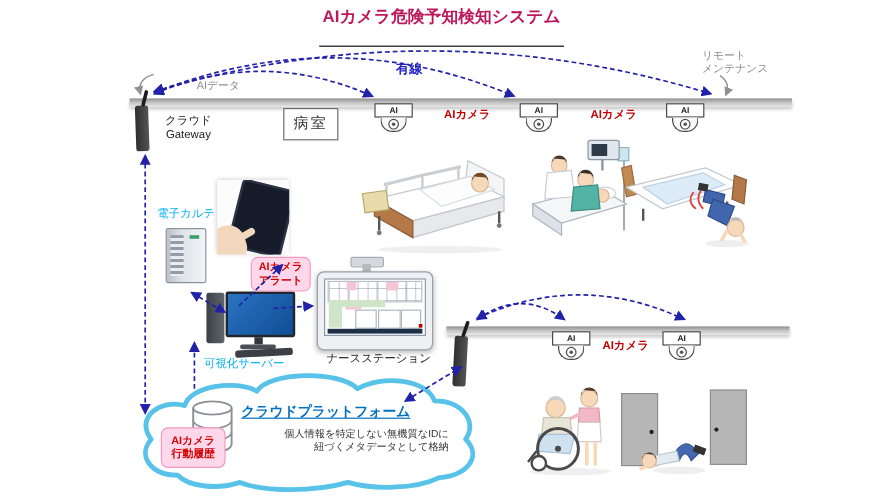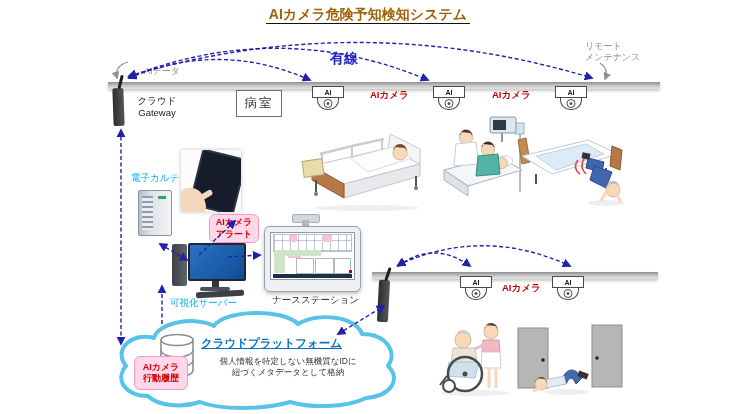--- a/index.html
+++ b/index.html
@@ -1,21 +1,21 @@
 <!DOCTYPE html>
 <html><head>
 <meta charset="utf-8">
 <style>
   html,body{margin:0;padding:0;background:#fff;}
   #stage{position:relative;width:736px;height:414px;background:#ffffff;overflow:hidden;
          font-family:"Liberation Sans","DejaVu Sans",sans-serif;}
   .abs{position:absolute;}
   
   #title-wrap{left:0;top:5px;width:736px;text-align:center;}
-  #title-wrap span{font-size:14px;font-weight:600;color:#a16207;border-bottom:1.5px solid #111;padding:0 3px 1px;}
+  #title-wrap span{font-size:14px;font-weight:600;color:#be185d;border-bottom:1.5px solid #111;padding:0 3px 17px;}
   
   .bar{height:7px;background:linear-gradient(180deg,#8f8f8f 0%,#c9c9c9 55%,#e3e3e3 100%);
        box-shadow:0 2px 3px rgba(0,0,0,.22);}
   
   .gw{width:11px;height:38px;background:linear-gradient(90deg,#2e2e2e,#555);border-radius:2px;}
   .gw::before{content:"";position:absolute;width:3px;height:14px;background:#1d1d1d;top:-13px;left:7px;
               transform:rotate(16deg);border-radius:2px;}
   
   .roombox{border:1.6px solid #6e6e6e;background:#fff;display:flex;align-items:center;justify-content:center;
            font-size:12.5px;letter-spacing:2px;color:#333;}
@@ -24,21 +24,21 @@
   .cam-top{width:30px;height:10px;margin:0 auto;border:1px solid #4a4a4a;background:#fff;
            display:flex;align-items:center;justify-content:center;}
   .cam-top span{font-size:7px;font-weight:bold;color:#222;line-height:1;}
   .cam-dome{width:20px;height:11px;margin:0 auto;border:1px solid #4a4a4a;border-top:none;
             border-radius:0 0 10px 10px;background:#fafafa;position:relative;}
   .cam-lens{position:absolute;left:50%;top:1px;transform:translateX(-50%);width:7px;height:7px;
             border:1px solid #4a4a4a;border-radius:50%;background:#fff;}
   .cam-lens::after{content:"";position:absolute;inset:2px;background:#555;border-radius:50%;}
   
   .lbl-gray{font-size:9px;color:#8a8a8a;line-height:11px;}
-  .lbl-blue{font-size:14px;color:#2525c8;font-weight:bold;}
+  .lbl-blue{font-size:11px;color:#2525c8;font-weight:bold;}
   .lbl-red{font-size:9.5px;color:#c00000;font-weight:bold;}
   .lbl-cyan{font-size:9.5px;color:#00b0f0;font-weight:normal;}
   .lbl-black{font-size:9.5px;color:#222;line-height:12px;}
   .pinkbox{background:#ffd7ea;border:1px solid #f49ac1;border-radius:6px;color:#d40000;
            font-weight:bold;font-size:9px;line-height:11.5px;display:flex;flex-direction:column;
            align-items:center;justify-content:center;text-align:center;}
   
   .server{width:32px;height:44px;background:linear-gradient(90deg,#b9c0c8 0%,#dfe4e9 40%,#f2f4f6 100%);
           border:1px solid #8b929b;border-radius:2px;}
   .server::before{content:"";position:absolute;left:3px;top:5px;bottom:5px;width:11px;
@@ -69,21 +69,21 @@
      background-image:repeating-linear-gradient(90deg,rgba(120,135,155,.45) 0 1px,transparent 1px 8px),
                       repeating-linear-gradient(0deg,rgba(120,135,155,.45) 0 1px,transparent 1px 10px);}
   .fp-green1{position:absolute;left:4%;top:38%;width:13%;height:50%;background:#cfe4c9;}
   .fp-green2{position:absolute;left:4%;top:38%;width:56%;height:13%;background:#cfe4c9;}
   .fp-pink{position:absolute;background:#f5c5d6;}
   .fp-box{position:absolute;background:#fff;border:1px solid #aeb8c2;}
   .fp-task{position:absolute;left:2%;bottom:2%;right:2%;height:8%;background:#1e3048;}
   .fp-dot{position:absolute;width:3px;height:3px;background:#c00000;}
   
   .cloud-title{font-size:11.5px;font-weight:bold;color:#0070c0;text-decoration:underline;}
-  .cloud-note{font-size:8.5px;color:#333;line-height:10.5px;text-align:center;}
+  .cloud-note{font-size:8.5px;color:#333;line-height:10.5px;text-align:right;}
   svg{display:block;}
 </style>
 </head>
 <body>
 
 <div id="stage">
 
   <div class="abs" id="title-wrap">
     <span>AIカメラ危険予知検知システム</span>
   </div>
@@ -92,21 +92,21 @@
     <path d="M 148 396 C 126 396 114 380 126 366 C 112 348 134 332 154 338
          C 158 322 196 316 214 326 C 224 310 282 308 298 324
          C 318 312 356 316 362 334 C 386 334 398 352 388 366
          C 402 380 390 396 366 398 C 346 408 310 408 290 402
          C 262 410 220 410 200 402 C 182 408 158 406 148 396 Z" fill="#ffffff" stroke="#58c2e9" stroke-width="4" stroke-linejoin="round"></path>
   </svg>
 
   <div class="abs bar" style="left:108px;top:82px;width:552px;z-index:2"></div>
   <div class="abs bar" style="left:372px;top:272px;width:286px;z-index:2"></div>
 
-  <div class="abs lbl-gray" style="left:144px;top:66px;z-index:3">AIデータ</div>
+  <div class="abs lbl-gray" style="left:164px;top:66px;z-index:3">AIデータ</div>
   <div class="abs lbl-blue" style="left:330px;top:50px;z-index:3">有線</div>
   <div class="abs lbl-gray" style="left:585px;top:41px;z-index:3;text-align:left">
     <span style="display:block">リモート</span>
     <span style="display:block">メンテナンス</span>
   </div>
 
   <div class="abs gw" style="left:113px;top:88px;z-index:3;transform:rotate(-2deg)"></div>
   <div class="abs roombox" style="left:236px;top:90px;width:44px;height:25px;z-index:3">病室</div>
 
   <div class="abs lbl-black" style="left:131px;top:95px;width:52px;text-align:center;z-index:3">

